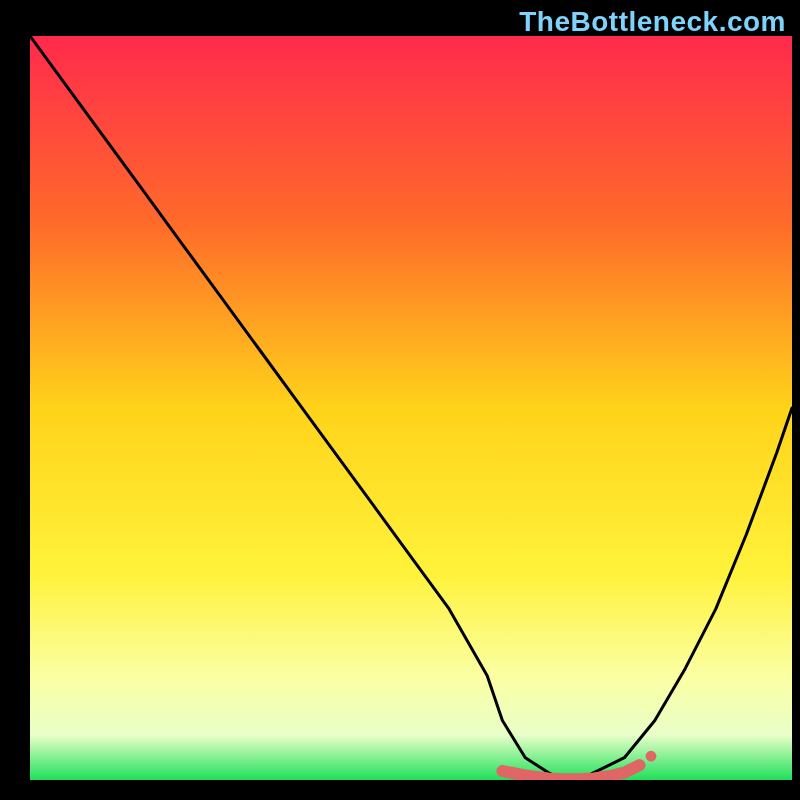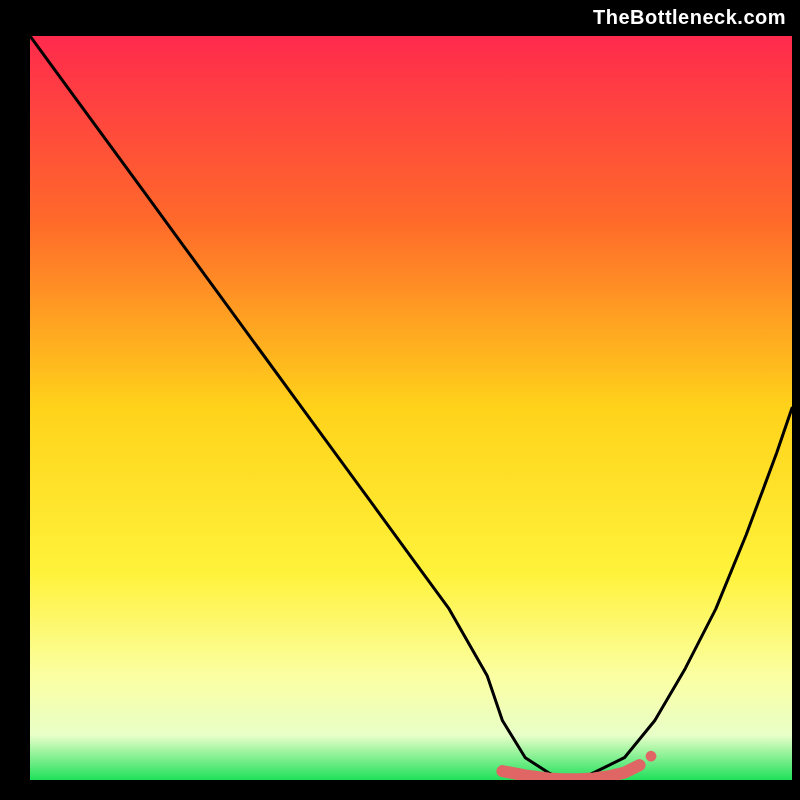--- a/index.html
+++ b/index.html
@@ -14,22 +14,22 @@
   .stage {
     position: relative;
     width: 800px;
     height: 800px;
     background: #000;
   }
   .watermark {
     position: absolute;
     top: 6px;
     right: 14px;
-    color: #ffffff;
-    font-size: 20px;
+    color: #7dd3fc;
+    font-size: 28px;
     font-weight: 600;
     letter-spacing: 0.5px;
     z-index: 5;
     user-select: none;
   }
   svg {
     position: absolute;
     top: 0;
     left: 0;
   }

